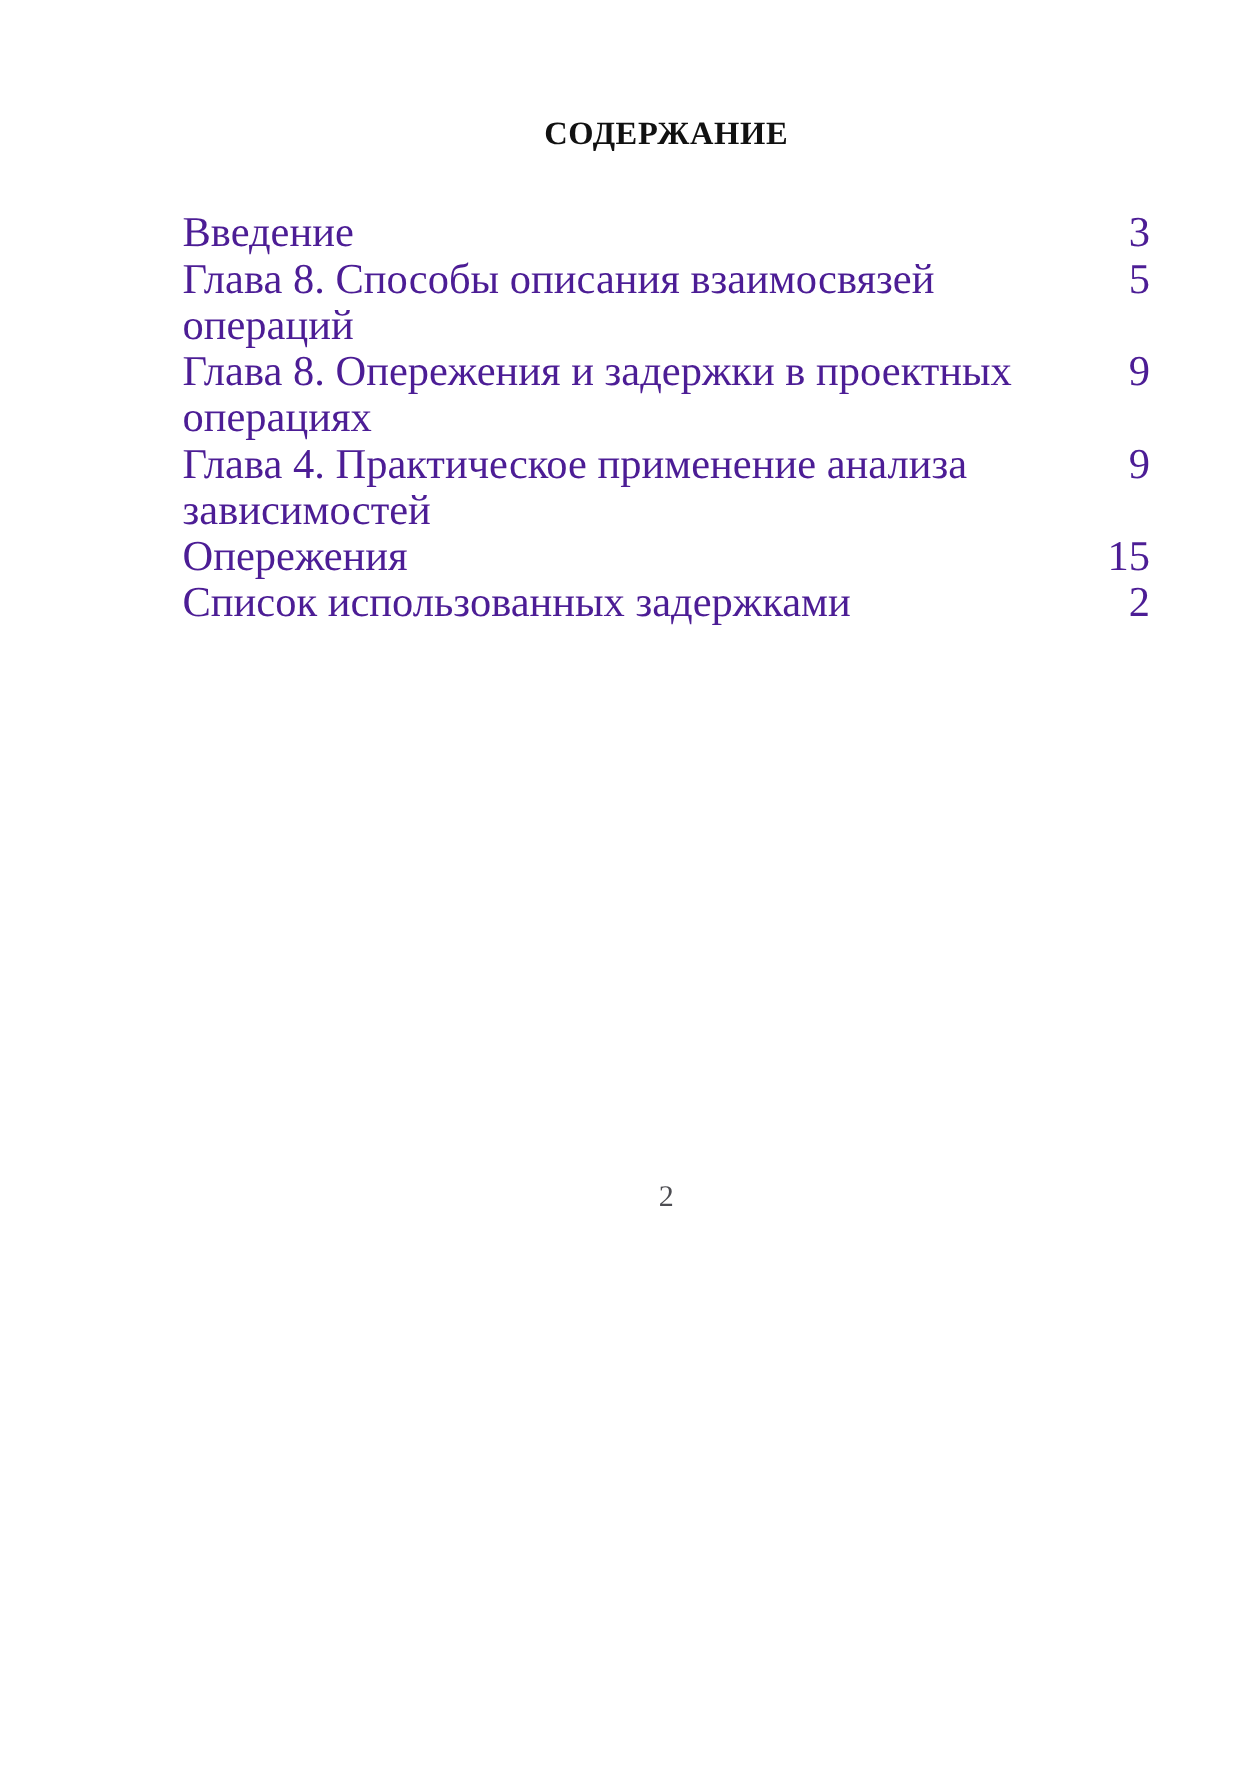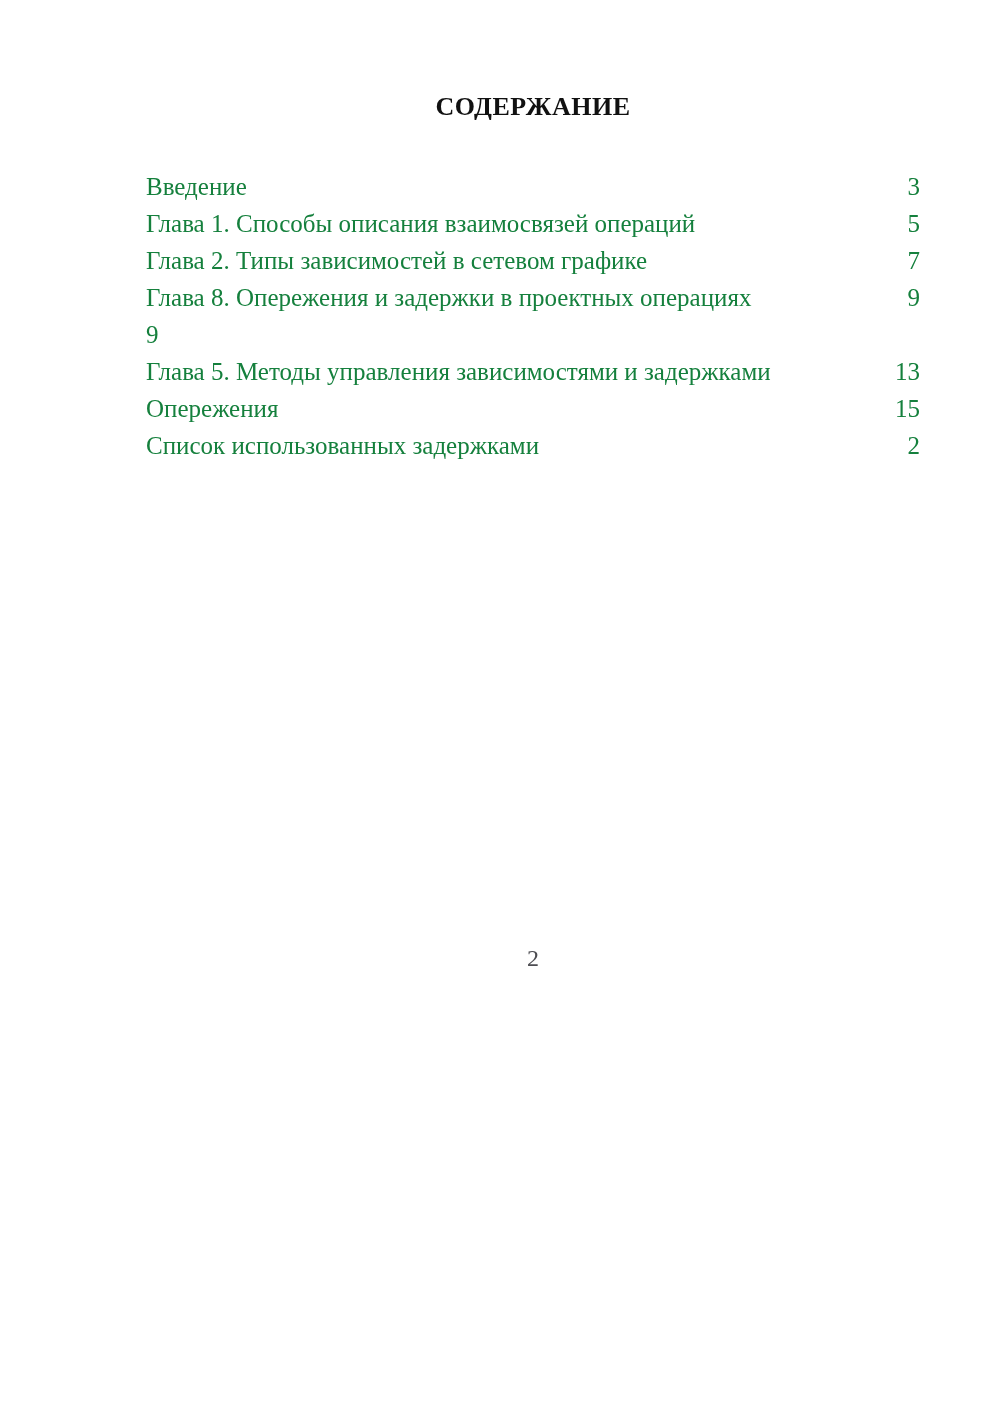--- a/index.html
+++ b/index.html
@@ -38,23 +38,23 @@
   }
 
   .toc-list {
     margin-top: 46px;
   }
 
   .toc-row {
     display: flex;
     justify-content: space-between;
     align-items: baseline;
-    font-size: 25px;
+    font-size: 34px;
     line-height: 37px;
-    color: #15803d;
+    color: #4c1d95;
   }
 
   .toc-label {
     text-align: left;
     padding-right: 20px;
   }
 
   .toc-page {
     text-align: right;
     white-space: nowrap;
@@ -79,42 +79,35 @@
     <div class="toc-title">СОДЕРЖАНИЕ</div>
 
     <div class="toc-list">
 
       <div class="toc-row">
         <span class="toc-label">Введение</span>
         <span class="toc-page">3</span>
       </div>
 
       <div class="toc-row">
-        <span class="toc-label">Глава 1. Способы описания взаимосвязей операций</span>
+        <span class="toc-label">Глава 8. Способы описания взаимосвязей операций</span>
         <span class="toc-page">5</span>
       </div>
 
-      <div class="toc-row">
-        <span class="toc-label">Глава 2. Типы зависимостей в сетевом графике</span>
-        <span class="toc-page">7</span>
-      </div>
 
       <div class="toc-row">
         <span class="toc-label">Глава 8. Опережения и задержки в проектных операциях</span>
         <span class="toc-page">9</span>
       </div>
 
       <div class="toc-row">
+        <span class="toc-label">Глава 4. Практическое применение анализа зависимостей</span>
         <span class="toc-page">9</span>
       </div>
 
-      <div class="toc-row">
-        <span class="toc-label">Глава 5. Методы управления зависимостями и задержками</span>
-        <span class="toc-page">13</span>
-      </div>
 
       <div class="toc-row">
         <span class="toc-label">Опережения</span>
         <span class="toc-page">15</span>
       </div>
 
       <div class="toc-row">
         <span class="toc-label">Список использованных задержками</span>
         <span class="toc-page">2</span>
       </div>

